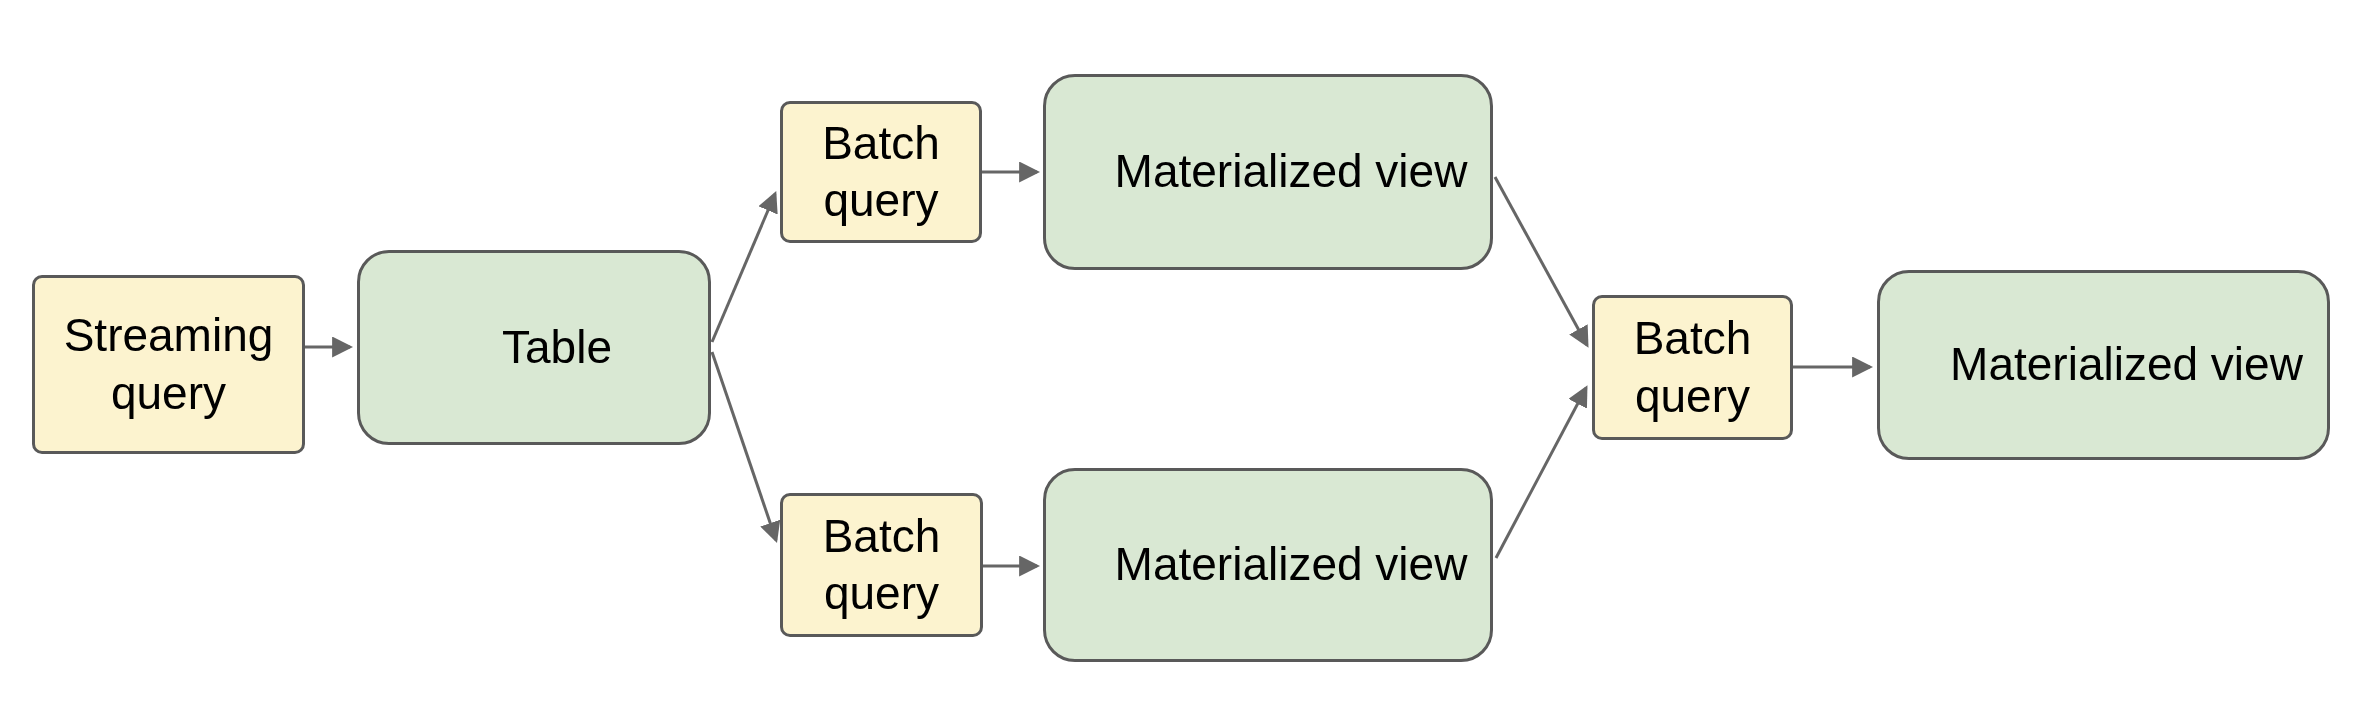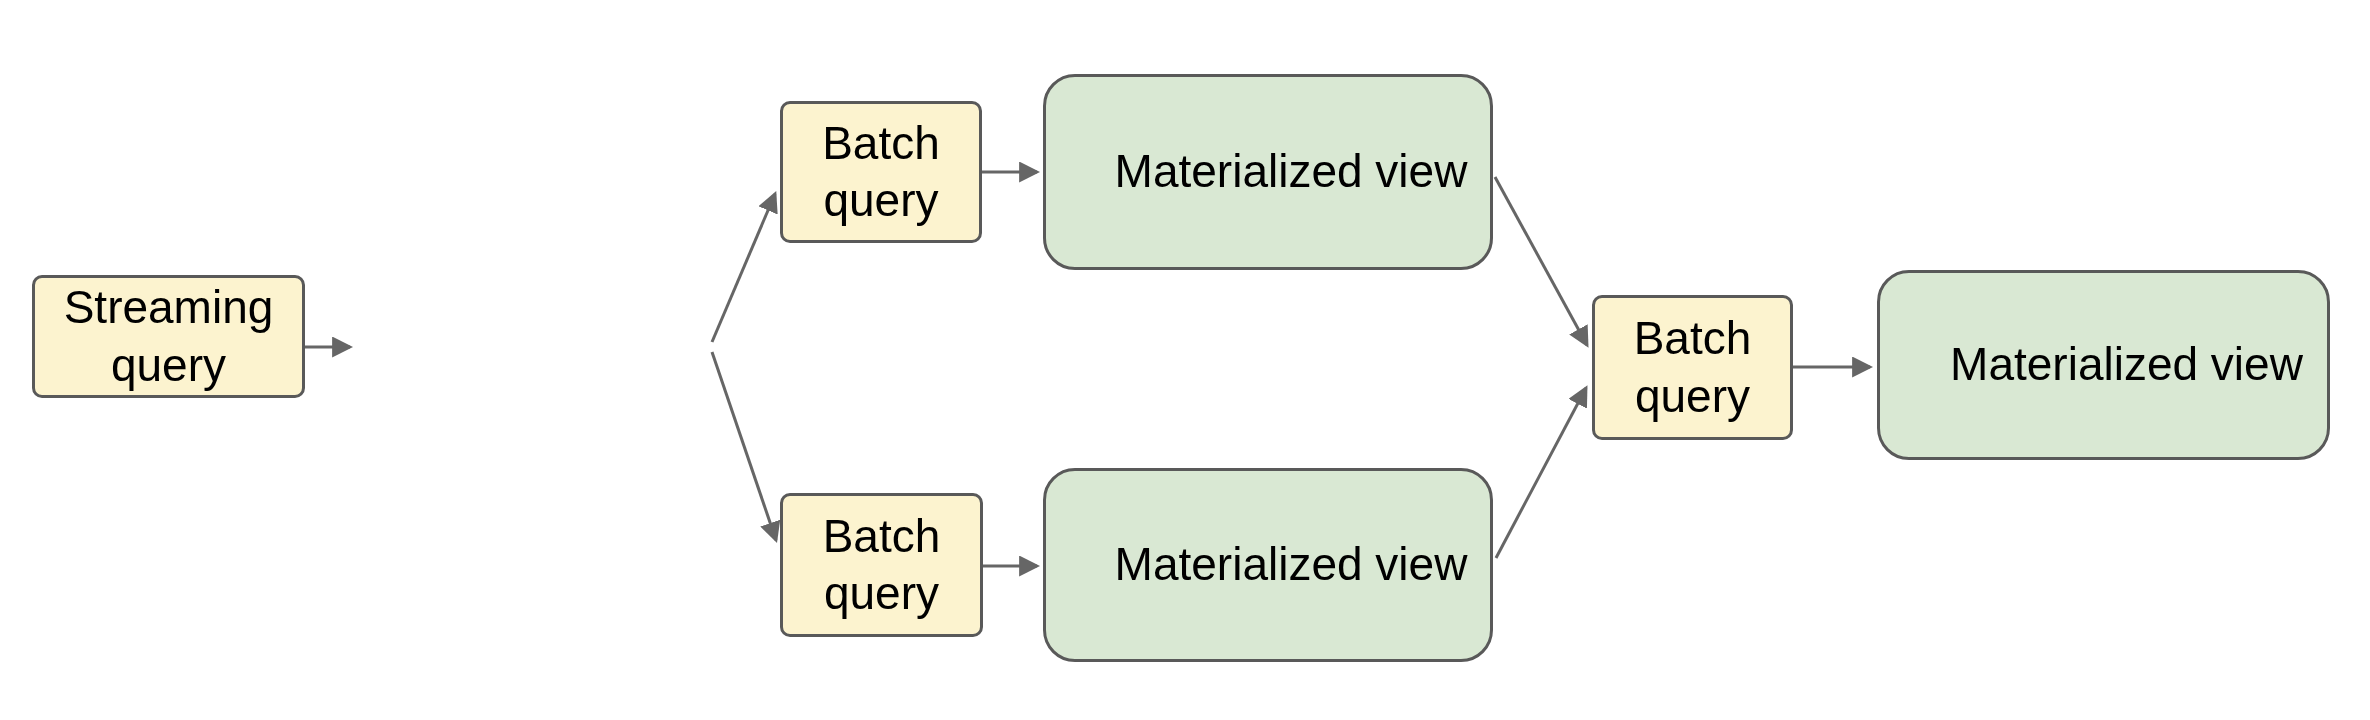--- a/index.html
+++ b/index.html
@@ -41,21 +41,21 @@
     background: #fcf3cf;
     border: 3px solid #595959;
   }
   .store-box {
     background: #d9e8d3;
     border: 3px solid #595959;
     border-radius: 32px;
     padding-left: 46px;
   }
   
-  #n-streaming      { left: 32px;   top: 275px; width: 273px; height: 123px; }
+  #n-streaming      { left: 32px;   top: 275px; width: 273px; height: 179px; }
   #n-table          { left: 357px;  top: 250px; width: 354px; height: 195px; }
   #n-batch-top      { left: 780px;  top: 101px; width: 202px; height: 142px; }
   #n-mv-top         { left: 1043px; top: 74px;  width: 450px; height: 196px; }
   #n-batch-bottom   { left: 780px;  top: 493px; width: 203px; height: 144px; }
   #n-mv-bottom      { left: 1043px; top: 468px; width: 450px; height: 194px; }
   #n-batch-merge    { left: 1592px; top: 295px; width: 201px; height: 145px; }
   #n-mv-final       { left: 1877px; top: 270px; width: 453px; height: 190px; }
 </style>
 </head>
 <body>
@@ -78,20 +78,23 @@
       <line x1="1496" y1="558" x2="1586" y2="388" marker-end="url(#arrowhead)"></line>
       <line x1="1793" y1="367" x2="1870" y2="367" marker-end="url(#arrowhead)"></line>
     </g>
   </svg>
 
   <div id="n-streaming" class="node query-box">
     <span class="label">Streaming
 query</span>
   </div>
 
+  <div id="n-table" class="node store-box">
+    <span class="label">Table</span>
+  </div>
 
   <div id="n-batch-top" class="node query-box">
     <span class="label">Batch
 query</span>
   </div>
 
   <div id="n-mv-top" class="node store-box">
     <span class="label">Materialized view</span>
   </div>
 

